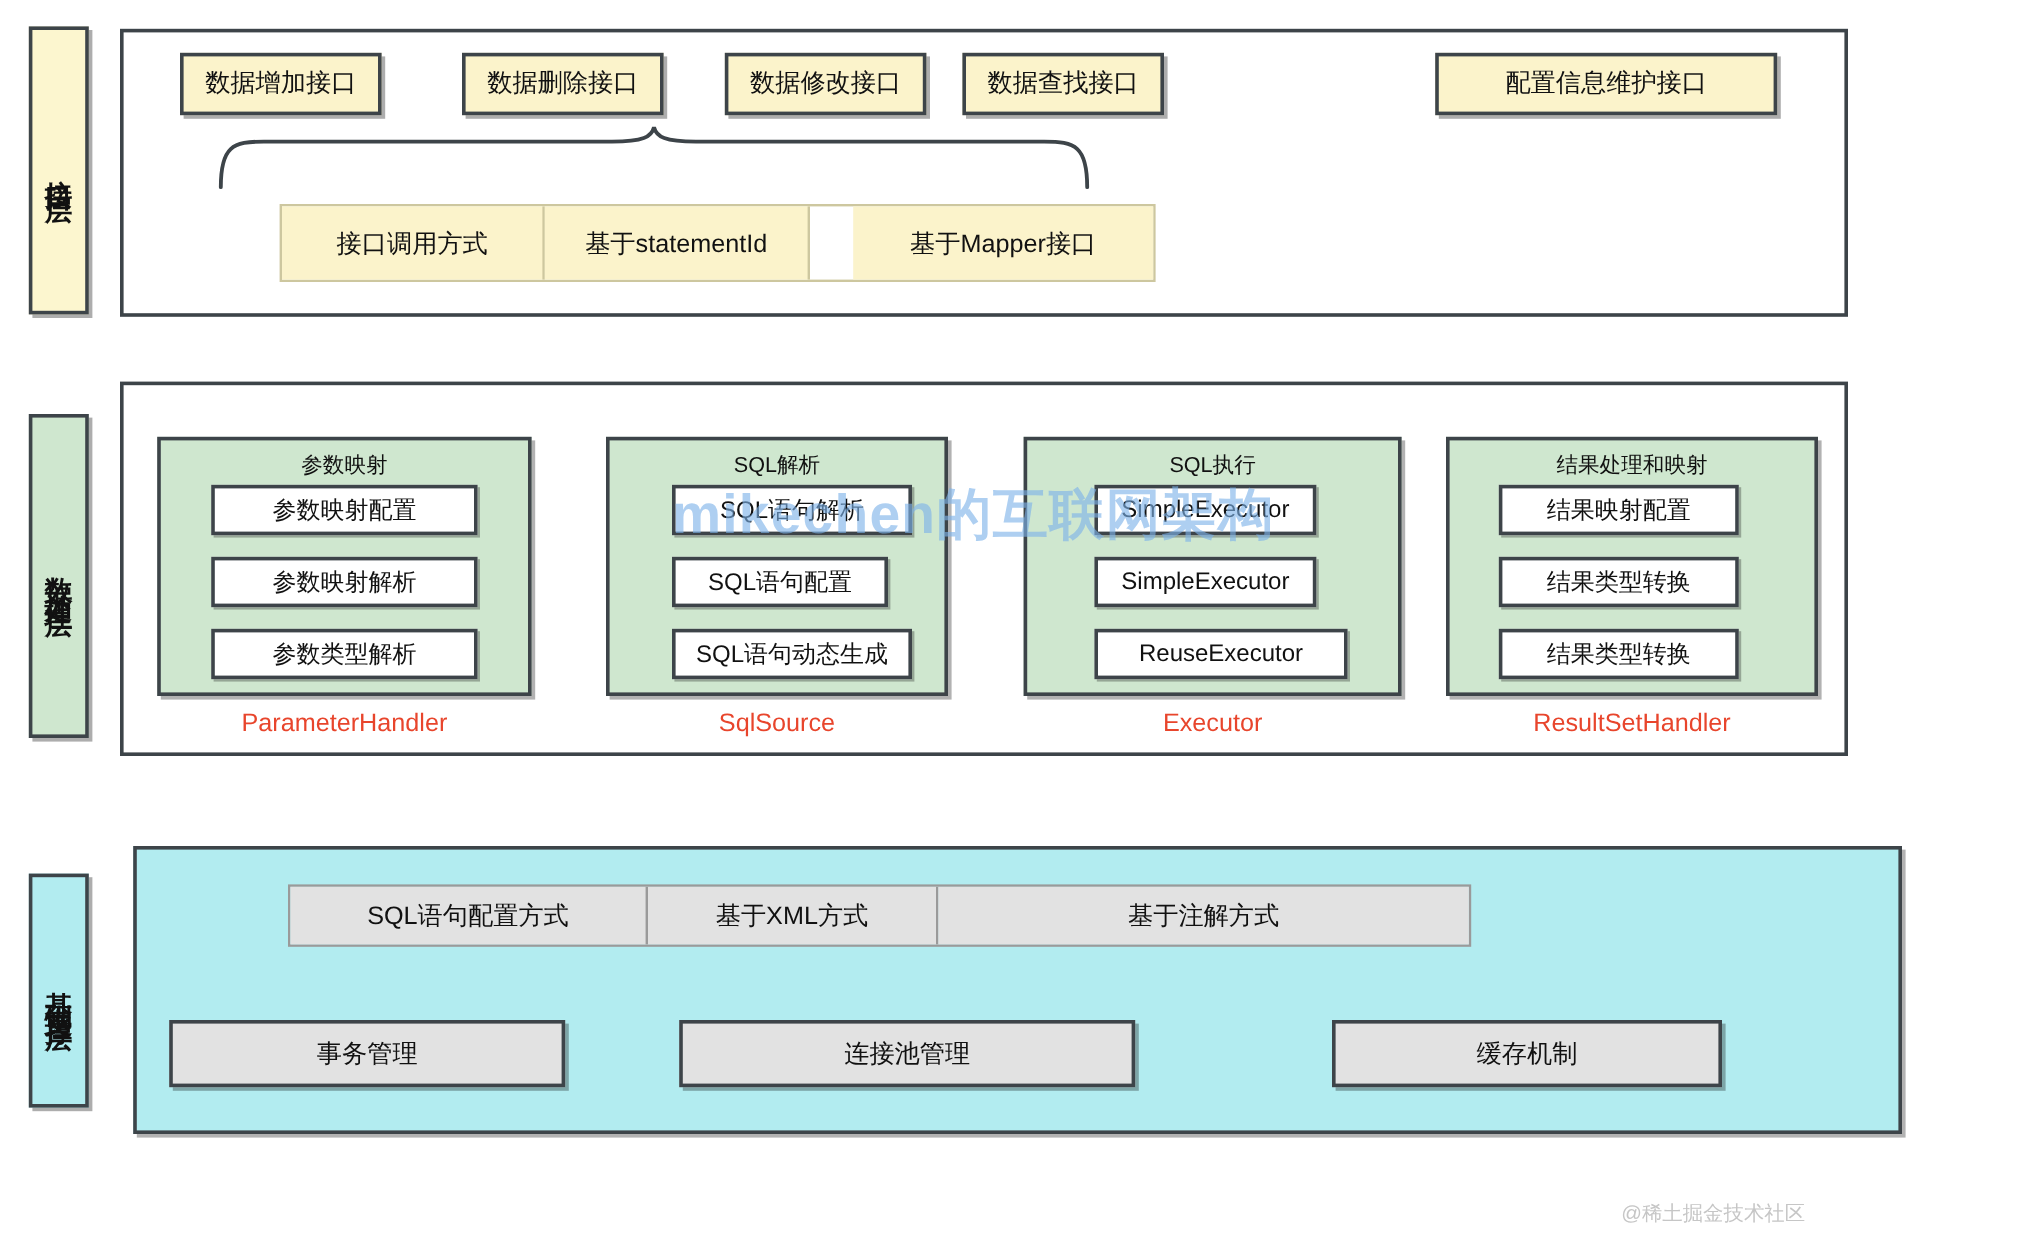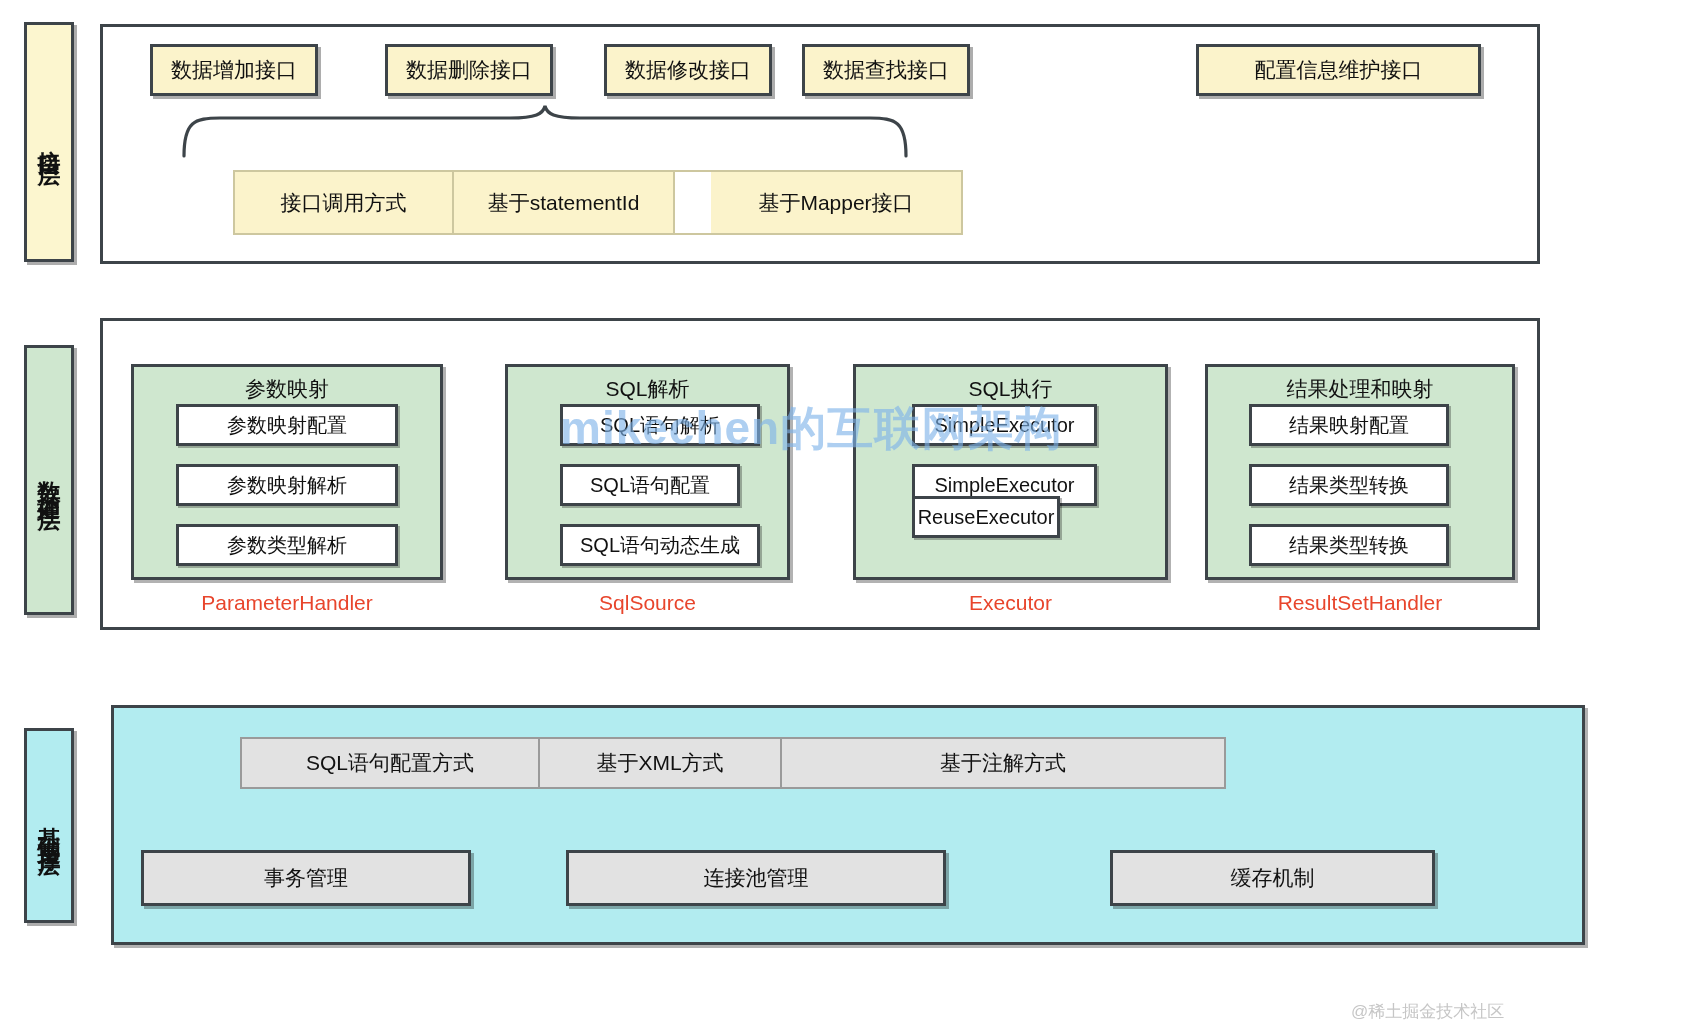--- a/index.html
+++ b/index.html
@@ -58,21 +58,21 @@
 
   
   .group {
     position: absolute;
     background: #cfe7cf;
     border: 3px solid #3d4449;
     box-shadow: 3px 3px 0 rgba(0,0,0,0.30);
   }
   .group-title {
     position: absolute; left: 0; right: 0; top: 8px;
-    text-align: center; font-size: 21px; color: #111;
+    text-align: center; font-size: 18px; color: #111;
   }
   .item {
     position: absolute;
     background: #ffffff;
     border: 3px solid #3d4449;
     display: flex; align-items: center; justify-content: center;
     font-size: 20px; color: #111;
     box-shadow: 2px 2px 0 rgba(0,0,0,0.28);
   }
   .redlabel {
@@ -158,21 +158,21 @@
   <div class="item" style="left:560px; top:404px; width:200px; height:42px;">SQL语句解析</div>
   <div class="item" style="left:560px; top:464px; width:180px; height:42px;">SQL语句配置</div>
   <div class="item" style="left:560px; top:524px; width:200px; height:42px;">SQL语句动态生成</div>
   <div class="redlabel" style="left:505px; top:591px; width:285px;">SqlSource</div>
 
   <div class="group" style="left:853px; top:364px; width:315px; height:216px;">
     <div class="group-title">SQL执行</div>
   </div>
   <div class="item" style="left:912px; top:404px; width:185px; height:42px;">SimpleExecutor</div>
   <div class="item" style="left:912px; top:464px; width:185px; height:42px;">SimpleExecutor</div>
-  <div class="item" style="left:912px; top:496px; width:148px; height:42px;">ReuseExecutor</div>
+  <div class="item" style="left:912px; top:524px; width:211px; height:42px;">ReuseExecutor</div>
   <div class="redlabel" style="left:853px; top:591px; width:315px;">Executor</div>
 
   <div class="group" style="left:1205px; top:364px; width:310px; height:216px;">
     <div class="group-title">结果处理和映射</div>
   </div>
   <div class="item" style="left:1249px; top:404px; width:200px; height:42px;">结果映射配置</div>
   <div class="item" style="left:1249px; top:464px; width:200px; height:42px;">结果类型转换</div>
   <div class="item" style="left:1249px; top:524px; width:200px; height:42px;">结果类型转换</div>
   <div class="redlabel" style="left:1205px; top:591px; width:310px;">ResultSetHandler</div>
 

